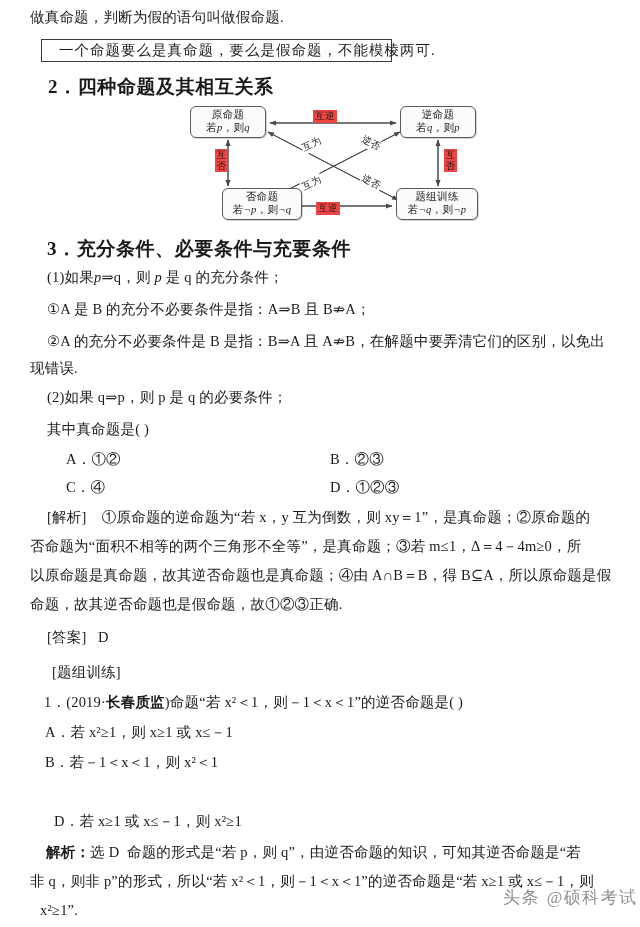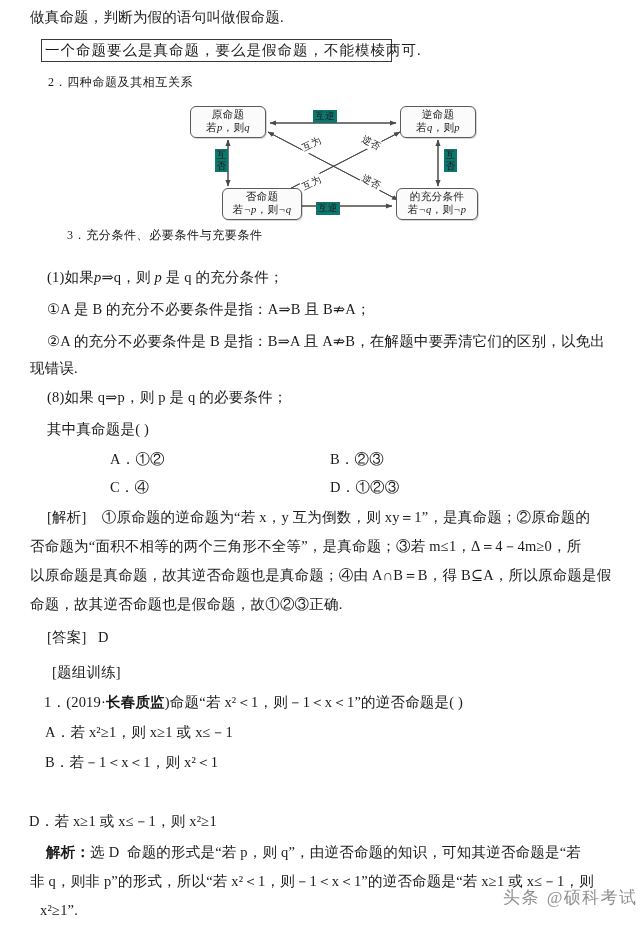--- a/index.html
+++ b/index.html
@@ -35,31 +35,31 @@
   .boxed {
     position: absolute;
     left: 41px;
     top: 39px;
     width: 351px;
     height: 23px;
     border: 1.3px solid #3a3a3a;
     box-sizing: border-box;
     display: flex;
     align-items: center;
-    padding-left: 3px;
+    padding-left: 17px;
     font-size: 14.5px;
     letter-spacing: 1.0px;
     white-space: nowrap;
   }
 
   
   .heading {
     position: absolute;
-    font-size: 12px;
-    font-weight: normal;
+    font-size: 19px;
+    font-weight: bold;
     letter-spacing: 0.6px;
     white-space: nowrap;
   }
 
   
   .diagram {
     position: absolute;
     left: 188px;
     top: 104px;
     width: 292px;
@@ -84,21 +84,21 @@
   #node-tl { left: 2px;   top: 2px;  width: 76px; }
   #node-tr { left: 212px; top: 2px;  width: 76px; }
   #node-bl { left: 2px;   top: 84px; width: 80px; margin-left: 32px; }
   #node-br { left: 208px; top: 84px; width: 82px; }
 
   .edgelabel {
     position: absolute;
     font-size: 9.6px;
     letter-spacing: 0.4px;
     white-space: nowrap;
-    background: #0f766e;
+    background: #ef4444;
     padding: 0 2px;
   }
   .edgelabel.vert {
     width: 11px;
     white-space: normal;
     text-align: center;
     line-height: 1.12;
     padding: 1px 1px;
   }
   .edgelabel.diag {
@@ -114,21 +114,21 @@
     top: 886px;
     font-size: 17px;
     color: #7d7d7d;
     letter-spacing: 1.4px;
     font-family: "DejaVu Sans", sans-serif;
     white-space: nowrap;
     opacity: 0.85;
   }
   .wm-at { font-family: Liberation Serif, serif; }
 
-  .choices-col-a { left: 66px; margin-left: 44px; }
+  .choices-col-a { left: 66px; }
   .choices-col-b { left: 330px; }
 </style>
 </head>
 <body>
 
 <div class="page">
 
   <div class="line" style="left:30px; top:8px;">做真命题，判断为假的语句叫做假命题.</div>
 
   <div class="boxed">
@@ -170,51 +170,51 @@
     </div>
     <div class="node" id="node-tr">
       <span class="l1">逆命题</span>
       <span class="l2"><span>若</span><span class="it">q</span><span>，则</span><span class="it">p</span></span>
     </div>
     <div class="node" id="node-bl">
       <span class="l1">否命题</span>
       <span class="l2"><span>若</span><span class="it">¬p</span><span>，则</span><span class="it">¬q</span></span>
     </div>
     <div class="node" id="node-br">
-      <span class="l1">的充分条件</span>
+      <span class="l1">题组训练</span>
       <span class="l2"><span>若</span><span class="it">¬q</span><span>，则</span><span class="it">¬p</span></span>
     </div>
 
     <div class="edgelabel" style="left:125px; top:6px;">互逆</div>
     <div class="edgelabel" style="left:128px; top:98px;">互逆</div>
     <div class="edgelabel vert" style="left:27px; top:45px;">互否</div>
     <div class="edgelabel vert" style="left:256px; top:45px;">互否</div>
 
     <div class="edgelabel diag" style="left:113px; top:34px; transform: rotate(-27deg);">互为</div>
     <div class="edgelabel diag" style="left:172px; top:33px; transform: rotate(27deg);">逆否</div>
     <div class="edgelabel diag" style="left:113px; top:73px; transform: rotate(-27deg);">互为</div>
     <div class="edgelabel diag" style="left:172px; top:72px; transform: rotate(27deg);">逆否</div>
   </div>
 
-  <div class="heading" style="left:47px; top:227px;margin-left:20px;">3．充分条件、必要条件与充要条件</div>
+  <div class="heading" style="left:47px; top:236px;">3．充分条件、必要条件与充要条件</div>
 
   <div class="line" style="left:47px; top:268px;">
     <span>(1)如果</span><span class="it">p</span><span>⇒</span><span>q</span><span>，则</span> <span class="it">p</span> <span>是 q 的充分条件；</span>
   </div>
 
   <div class="line" style="left:47px; top:300px;">
     <span>①A 是 B 的充分不必要条件是指：A⇒B 且 B⇏A；</span>
   </div>
 
   <div class="line" style="left:47px; top:332px;">
     <span>②A 的充分不必要条件是 B 是指：B⇒A 且 A⇏B，在解题中要弄清它们的区别，以免出</span>
   </div>
   <div class="line" style="left:30px; top:359px;">现错误.</div>
 
-  <div class="line" style="left:47px; top:388px;">(8)如果 q⇒p，则 p 是 q 的必要条件；</div>
+  <div class="line" style="left:47px; top:388px;">(2)如果 q⇒p，则 p 是 q 的必要条件；</div>
 
   <div class="line" style="left:47px; top:420px;">其中真命题是(        )</div>
 
   <div class="line choices-col-a" style="top:450px;">
     <span>A．</span><span>①②</span>
   </div>
   <div class="line choices-col-b" style="top:450px;font-family:Liberation Serif, serif;">
     <span>B．</span><span>②③</span>
   </div>
   <div class="line choices-col-a" style="top:478px;">
@@ -240,21 +240,21 @@
   <div class="line" style="left:44px; top:693px;">
     <span>1．</span><span>(2019·</span><span class="bold">长春质监</span><span>)</span><span>命题“若 x²＜1，则－1＜x＜1”的逆否命题是(        )</span>
   </div>
 
   <div class="line" style="left:45px; top:723px;">
     <span>A．</span><span>若 x²≥1，则 x≥1 或 x≤－1</span>
   </div>
   <div class="line" style="left:45px; top:753px;">
     <span>B．</span><span>若－1＜x＜1，则 x²＜1</span>
   </div>
-  <div class="line" style="left:29px; top:812px;">
+  <div class="line" style="left:54px; top:812px;">
     <span>D．</span><span>若 x≥1 或 x≤－1，则 x²≥1</span>
   </div>
 
   <div class="line" style="left:46px; top:843px;">
     <span class="bold">解析：</span><span>选 D</span>&nbsp;&nbsp;<span>命题的形式是“若 p，则 q”，由逆否命题的知识，可知其逆否命题是“若</span>
   </div>
   <div class="line" style="left:30px; top:872px;">非 q，则非 p”的形式，所以“若 x²＜1，则－1＜x＜1”的逆否命题是“若 x≥1 或 x≤－1，则</div>
   <div class="line" style="left:40px; top:901px;">x²≥1”.</div>
 
   <div class="watermark">

